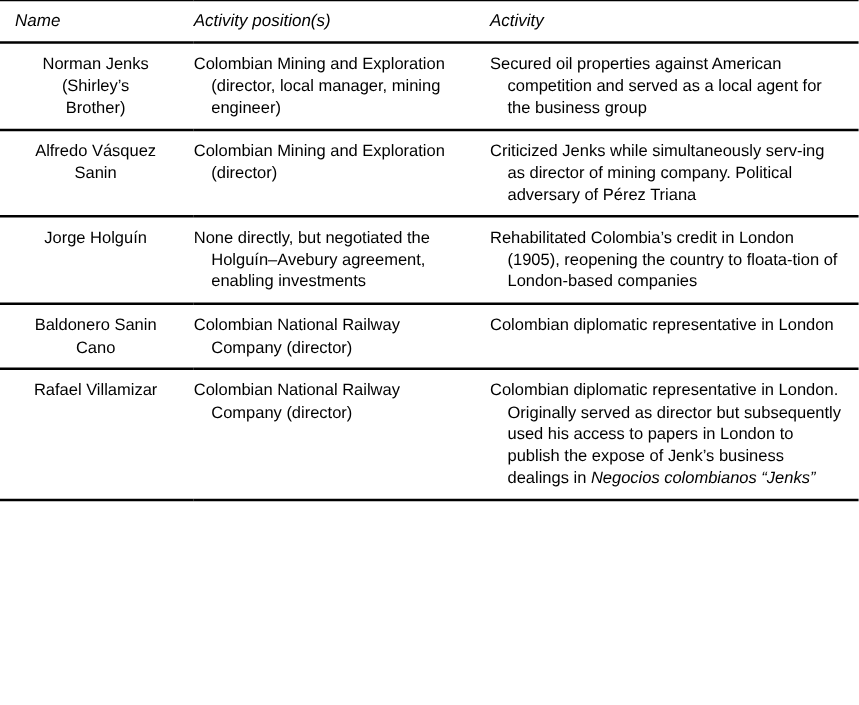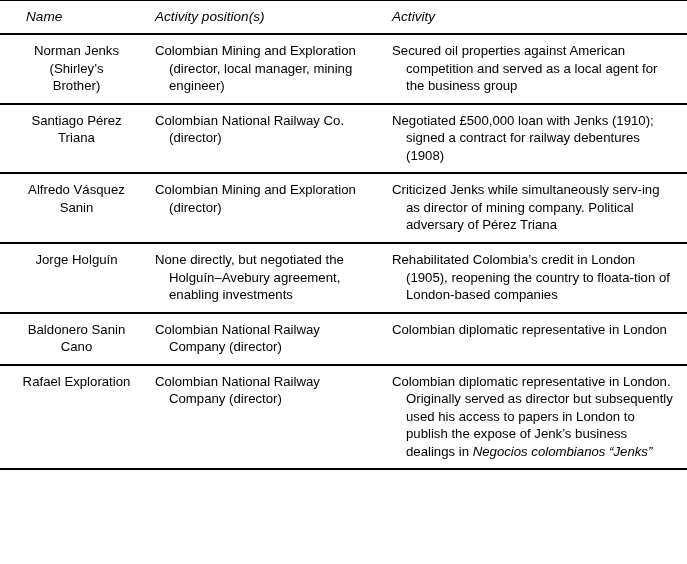--- a/index.html
+++ b/index.html
@@ -59,21 +59,21 @@
     padding-right: 14px;
   }
   tbody td.col-name .nm-line { display: block; }
 
   tbody tr.body-row > td { border-top: 2.6px solid #000; }
   tbody tr.sub-row > td.sub-blank { border-top: none; }
   tbody tr.sub-row > td.sub-cell  { border-top: 1.4px solid #000; }
   tbody tr.last-row > td { border-bottom: 2.6px solid #000; }
 
   
-  thead th.hdr-name     { padding-left: 26px; }
+  thead th.hdr-name     { padding-left: 12px; }
   thead th.hdr-position { padding-left: 0px; }
   thead th.hdr-activity { padding-left: 0px; }
 
   tbody td.col-position { padding-left: 14px; }
   tbody td.col-activity { padding-left: 14px; }
 
   .ital { font-style: italic; margin-top: 24px; }
 
   
 </style>
@@ -99,28 +99,20 @@
       <tr class="body-row">
         <td class="col-name">
           <span class="nm-line">Norman Jenks</span>
           <span class="nm-line">(Shirley’s</span>
           <span class="nm-line">Brother)</span>
         </td>
         <td class="col-position">Colombian Mining and Exploration (director, local manager, mining engineer)</td>
         <td class="col-activity">Secured oil properties against American competition and served as a local agent for the business group</td>
       </tr>
 
-      <tr class="body-row">
-        <td class="col-name">
-          <span class="nm-line">Santiago Pérez</span>
-          <span class="nm-line">Triana</span>
-        </td>
-        <td class="col-position">Colombian National Railway Co. (director)</td>
-        <td class="col-activity">Negotiated £500,000 loan with Jenks (1910); signed a contract for railway debentures (1908)</td>
-      </tr>
 
 
       <tr class="body-row">
         <td class="col-name">
           <span class="nm-line">Alfredo Vásquez</span>
           <span class="nm-line">Sanin</span>
         </td>
         <td class="col-position">Colombian Mining and Exploration (director)</td>
         <td class="col-activity">Criticized Jenks while simultaneously serv-ing as director of mining company. Political adversary of Pérez Triana</td>
       </tr>
@@ -138,21 +130,21 @@
         <td class="col-name">
           <span class="nm-line">Baldonero Sanin</span>
           <span class="nm-line">Cano</span>
         </td>
         <td class="col-position">Colombian National Railway Company (director)</td>
         <td class="col-activity">Colombian diplomatic representative in London</td>
       </tr>
 
       <tr class="body-row last-row">
         <td class="col-name">
-          <span class="nm-line">Rafael Exploration</span>
+          <span class="nm-line">Rafael Villamizar</span>
         </td>
         <td class="col-position">Colombian National Railway Company (director)</td>
         <td class="col-activity"><span>Colombian diplomatic representative in London. Originally served as director but subsequently used his access to papers in London to publish the expose of Jenk’s business dealings in </span><span class="ital">Negocios colombianos “Jenks”</span></td>
       </tr>
 
     </tbody>
   </table>
 </div>
 
 </body></html>

